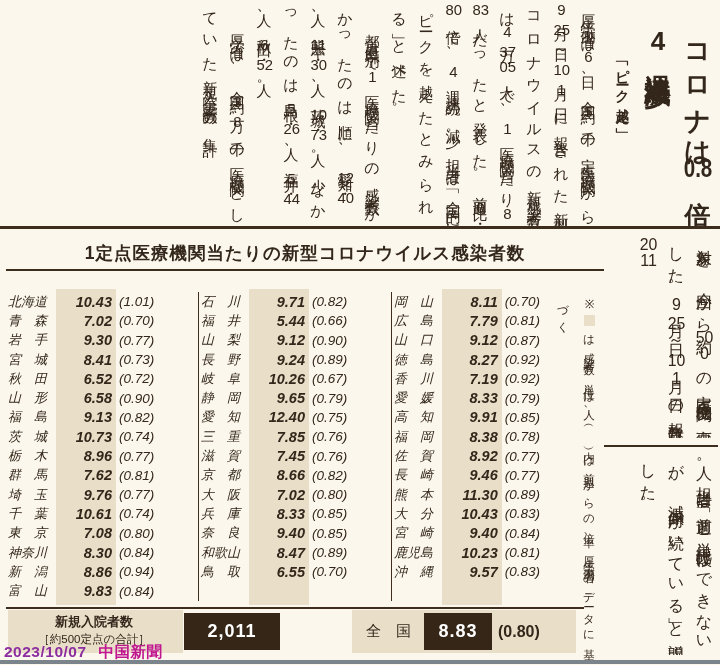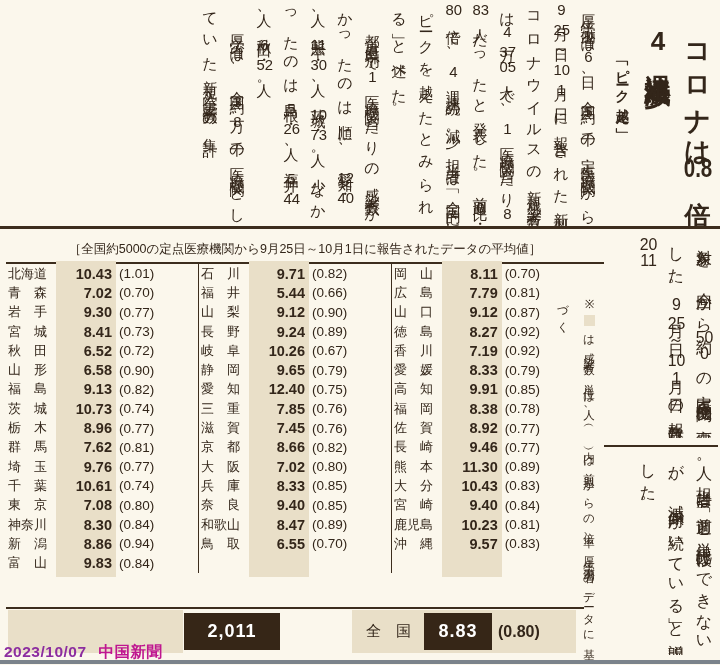--- a/index.html
+++ b/index.html
@@ -19,21 +19,21 @@
   .hl-main{font-size:26px;font-weight:bold;letter-spacing:2px;line-height:40px;padding-top:28px;}
   .hl-kicker{font-size:14px;font-weight:bold;letter-spacing:2.5px;line-height:30px;padding-top:56px;}
 
   .top-rule{position:absolute;left:0;top:226px;width:720px;height:3px;background:var(--rule,#3c2d1d);}
 
   
   .table-box{position:absolute;left:6px;top:238px;width:598px;height:420px;}
   .t-title{text-align:center;font-weight:bold;font-size:17.5px;letter-spacing:1px;padding-top:3px;}
   .t-sub{text-align:center;font-size:12.5px;margin-top:3px;}
   .t-rule{height:2px;background:var(--rule,#3c2d1d);margin-top:4px;}
-  .t-body{display:flex;margin-top:0;height:309px;}
+  .t-body{display:flex;margin-top:21px;height:309px;font-style:italic;}
   .grp{position:relative;padding:0 2px;box-sizing:border-box;}
   .grp0,.grp1{width:193px;border-right:1.5px solid var(--rule,#3c2d1d);}
   .grp2{width:150px;}
   .band{position:absolute;left:50px;width:60px;top:-3px;bottom:-4px;background:var(--shade,#e9dfc8);z-index:0;}
   .row{display:flex;align-items:center;height:19.3px;position:relative;z-index:1;}
   .pref{width:47px;font-size:13px;white-space:pre;}
   .val{width:60px;text-align:right;font-weight:bold;font-size:14.5px;padding-right:3px;box-sizing:border-box;}
   .ratio{flex:1;padding-left:4px;font-size:13.5px;}
 
   .note{position:absolute;left:548px;top:296px;width:54px;height:364px;
@@ -80,21 +80,21 @@
 
   <div class="headline vt">
     <div class="hl-main">コロナは<span class="tcy">0.8</span>倍</div>
     <div class="hl-main"><span class="tcy">4</span>週連続減少</div>
     <div class="hl-kicker">「ピーク越え」</div>
   </div>
 
   <div class="top-rule"></div>
 
   <div class="table-box">
-    <div class="t-sub">［全国約5000の定点医療機関から9月25日～10月1日に報告されたデータの平均値］</div>
+    <div class="t-title">1定点医療機関当たりの新型コロナウイルス感染者数</div>
     <div class="t-rule"></div>
     <div class="t-body">
       <div class="grp grp0">
         <div class="band"></div>
       <div class="row">
             <span class="pref">北海道</span>
             <span class="val">10.43</span>
             <span class="ratio">(1.01)</span>
           </div>
           <div class="row">
@@ -332,20 +332,24 @@
     </div>
   </div>
 
   <div class="note vt">
     <span>※</span><span class="swatch"></span><span>は感染者数、単位は人、（　）内は前週からの倍率、厚生労働省のデータに基づく</span>
   </div>
 
   <div class="b-rule"></div>
   <div class="tan1"></div>
   <div class="tan2"></div>
+  <div class="hosp-label">
+    <div class="hosp-l1">新規入院者数</div>
+    <div class="hosp-l2">［約500定点の合計］</div>
+  </div>
   <div class="dark-box hosp-box">2,011</div>
   <div class="nat-label">全　国</div>
   <div class="dark-box nat-box">8.83</div>
   <div class="nat-ratio">(0.80)</div>
 
   <div class="right-strip">
     <div class="cont vt">対象を、今回から約<span class="tcy">50</span><span class="tcy">0</span>の定点医療機関に変更した。<span class="tcy">9</span>月<span class="tcy">25</span>日～<span class="tcy">10</span>月<span class="tcy">1</span>日の報告数は<span class="tcy">20</span><span class="tcy">11</span></div>
     <hr class="cont-div">
     <div class="cont vt">人。担当者は「前週と単純比較はできないが、減少傾向が続いている」と説明した。</div>
   </div>

